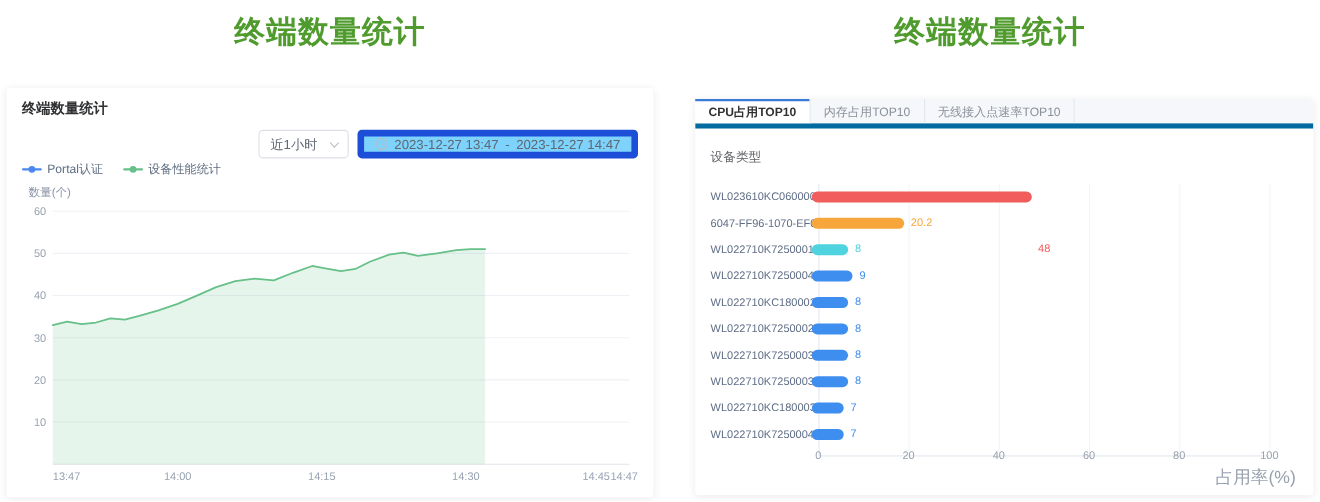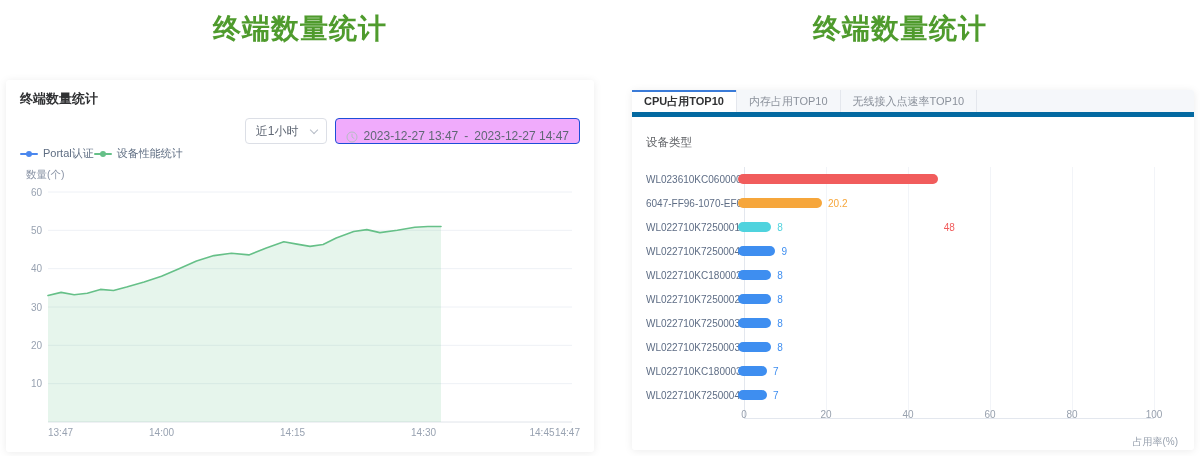--- a/index.html
+++ b/index.html
@@ -19,25 +19,25 @@
 
   
   .card-title { position:absolute; left:14px; top:10px; font-size:13px;
     font-weight:bold; color:#303133; }
   .controls { position:absolute; top:38px; right:14px; display:flex; gap:8px; }
   .select-box { display:inline-flex; align-items:center; justify-content:space-between;
     gap:12px; height:26px; padding:0 9px 0 10px; border:1px solid #dcdfe6;
     border-radius:4px; font-size:12px; color:#5f6774; background:#fff; cursor:pointer; }
   .chevron { width:6px; height:6px; border-right:1.2px solid #b6bcc6;
     border-bottom:1.2px solid #b6bcc6; transform:rotate(45deg); margin-top:-3px; }
-  .daterange { display:inline-flex; align-items:flex-end; gap:6px; height:26px;
-    padding:0 10px; border:1px solid #1d4ed8; border-radius:4px; font-size:12px;
-    color:#5f6774; background:#f0abfc; cursor:pointer; }
-
-  .chart-legend { position:absolute; left:14px; top:66px; display:flex; 
+  .daterange { display:inline-flex; align-items:center; gap:6px; height:26px;
+    padding:0 10px; border:6px solid #1d4ed8; border-radius:4px; font-size:12px;
+    color:#5f6774; background:#7dd3fc; cursor:pointer; }
+
+  .chart-legend { position:absolute; left:14px; top:66px; display:flex; gap:18px;
     font-size:11px; color:#5e6d82; }
   .legend-item { display:inline-flex; align-items:center; gap:5px; cursor:pointer; }
   .legend-mark { position:relative; width:18px; height:8px; display:inline-block; }
   .legend-mark .lline { position:absolute; left:0; right:0; top:3px; height:2px;
     border-radius:1px; background:currentColor; }
   .legend-mark .ldot { position:absolute; left:6px; top:1px; width:6px; height:6px;
     border-radius:50%; background:currentColor; }
 
   .y-axis-title { position:absolute; left:20px; top:88px; font-size:10.5px; color:#8a94a6; }
   .line-chart-svg { position:absolute; left:14px; top:102px; overflow:visible; }
@@ -69,21 +69,21 @@
   .bar-cat { width:92px; text-align:right; padding-right:6px; font-size:10px;
     color:#5e6d85; white-space:nowrap; }
   .bar-area { flex:1; position:relative; height:24px; margin-right:26px; }
   .bar { position:absolute; left:0; top:50%; transform:translateY(-50%);
     height:10px; border-radius:5px; }
   .bar-val { position:absolute; top:50%; transform:translateY(-50%);
     font-size:10px; white-space:nowrap; }
   .bar-ticks { position:relative; margin:2px 26px 0 98px; height:14px; }
   .btick { position:absolute; top:0; transform:translateX(-50%);
     font-size:10px; color:#98a1ae; }
-  .bar-xlabel { text-align:right; margin:12px 2px 0 0; font-size:10px; color:#98a1ae; }
+  .bar-xlabel { text-align:right; margin:1px 2px 0 0; font-size:16px; color:#98a1ae; }
 </style>
 </head>
 <body>
 
 <div class="page">
 
   <div class="panel-heading left">终端数量统计</div>
   <div class="panel-heading right">终端数量统计</div>
 
   <div class="card left-card">

